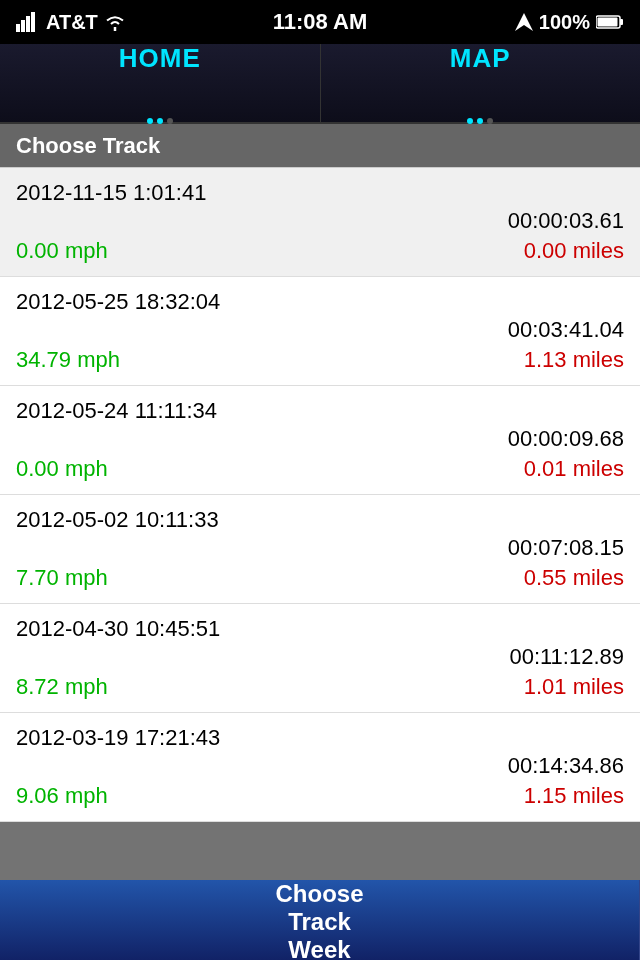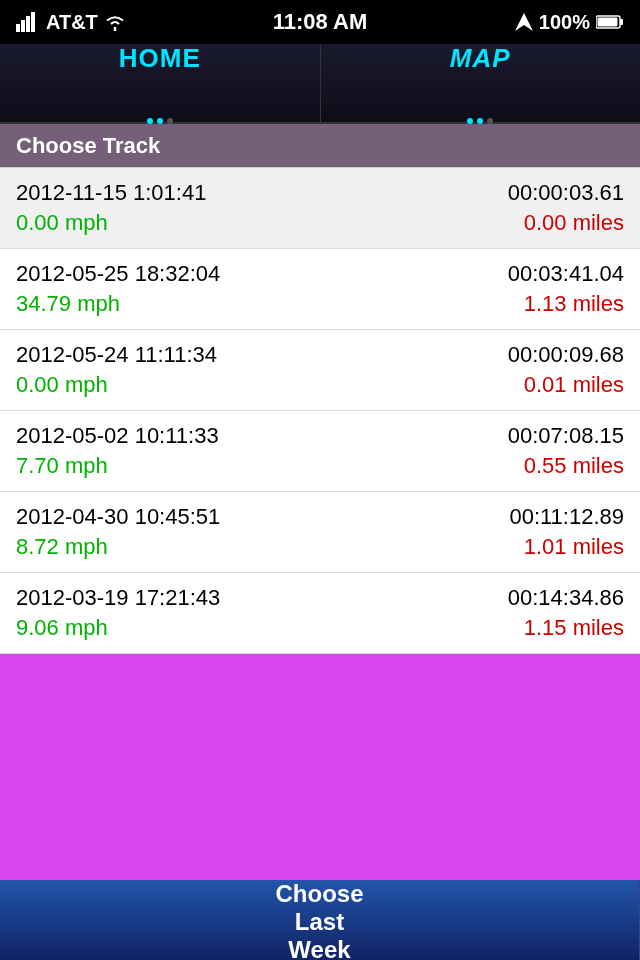--- a/index.html
+++ b/index.html
@@ -45,39 +45,39 @@
       justify-content: center;
       color: #00e5ff;
       font-size: 26px;
       font-weight: bold;
       letter-spacing: 1px;
       cursor: pointer;
       border-right: 1px solid #333;
       position: relative;
       gap: 40px;
     }
-    .nav-tab:last-child { border-right: none; font-style: italic; }
+    .nav-tab:last-child { border-right: none; }
     .nav-tab-dots {
       display: flex;
       gap: 4px;
       margin-top: 4px;
     }
     .nav-tab-dot {
       width: 6px;
       height: 6px;
       background: #555;
       border-radius: 50%;
     }
     .nav-tab-dot.active { background: #00e5ff; }
 
     
     #content {
       width: 640px;
       height: 756px; 
-      background: #d946ef;
+      background: #737373;
       overflow-y: auto;
       overflow-x: hidden;
     }
 
     
     #choose-track-header {
       height: 44px;
       background: #e0e0e0;
       border-bottom: 1px solid #ccc;
       display: flex;
@@ -108,20 +108,21 @@
     }
     .track-date {
       font-size: 22px;
       color: #000;
       font-weight: 400;
     }
     .track-duration {
       font-size: 22px;
       color: #000;
       font-weight: 400;
+      margin-top: 28px;
     }
     .track-speed {
       font-size: 22px;
       color: #00b300;
       font-weight: 400;
     }
     .track-distance {
       font-size: 22px;
       color: #cc0000;
       font-weight: 400;
@@ -280,17 +281,17 @@
         <span class="track-speed">9.06 mph</span>
         <span class="track-distance">1.15 miles</span>
       </div>
     </div>
     </div>
 </div>
 
 <div id="bottom-tabs">
 
 <div class="bottom-tab">Choose</div>
-    <div class="bottom-tab">Last</div>
+    <div class="bottom-tab">Track</div>
     <div class="bottom-tab">Week</div>
     <div class="bottom-tab active">Month</div>
     <div class="bottom-tab">All</div>
   </div>
 
 </body></html>

